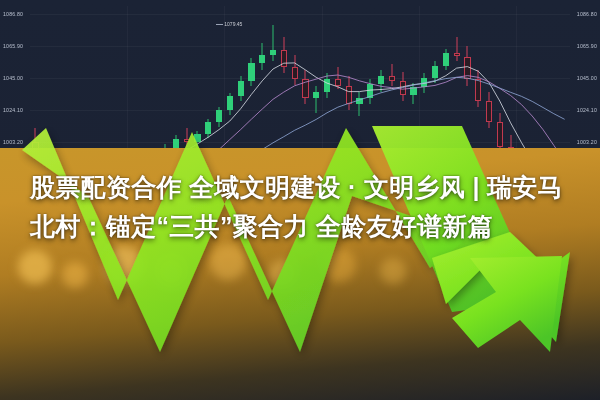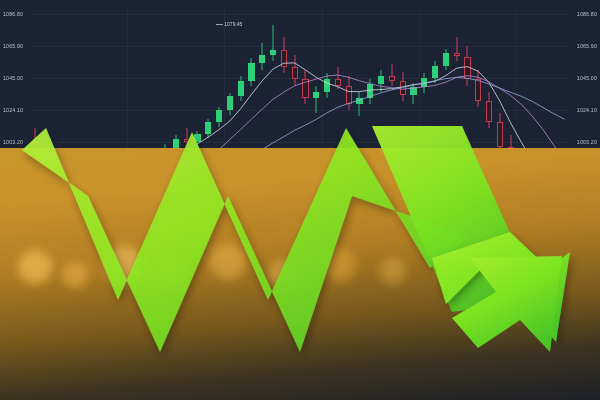--- a/index.html
+++ b/index.html
@@ -441,14 +441,15 @@
                L 470 236 L 352 196 L 300 352 L 228 196 L 160 352 L 88 196
                L 22 150 Z" fill="url(#zg)" opacity="0.93" filter="url(#sh)"></path>
 
       <path d="M 372 126 L 462 126 L 540 300 L 452 312 Z" fill="url(#ag)" opacity="0.95"></path>
 
       <polygon points="432,258 446,304 488,262 556,342 570,252 548,268 510,232" fill="url(#ag)" filter="url(#sh)"></polygon>
       <polygon points="470,258 562,256 550,352 520,320 478,348 452,318 496,292" fill="url(#ag)"></polygon>
     </svg>
   </div>
 
+  <div id="headline">股票配资合作 全域文明建设 · 文明乡风 | 瑞安马北村：锚定“三共”聚合力 全龄友好谱新篇</div>
 
 </div>
 
 </body></html>

